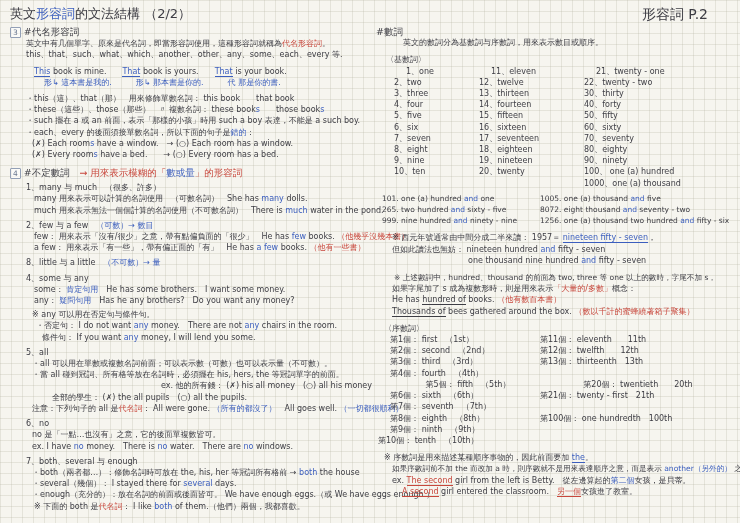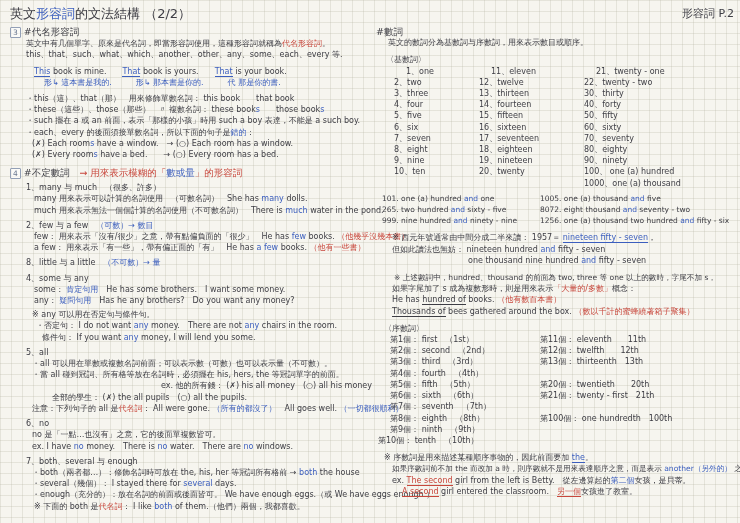--- a/index.html
+++ b/index.html
@@ -6,21 +6,21 @@
   body{width:740px;height:523px;overflow:hidden;font-family:"DejaVu Sans",sans-serif;}
   .page{
     position:relative;width:740px;height:523px;
     background-color:#f6f5ef;
     background-image:
       linear-gradient(rgba(180,180,165,0.28) 1px, transparent 1px),
       linear-gradient(90deg, rgba(180,180,165,0.28) 1px, transparent 1px);
     background-size:11px 11px;
   }
   .corner{
-    position:absolute;top:6px;right:6px;font-size:11px;color:#3d3d44;
+    position:absolute;top:6px;right:32px;font-size:14px;color:#3d3d44;
   }
   .col{position:absolute;top:8px;}
   #col-left{left:10px;width:362px;}
   #col-right{left:376px;width:360px;}
   .line{font-size:8px;line-height:11.2px;white-space:nowrap;color:#3d3d44;}
   .cell{display:inline-block;vertical-align:top;}
   .c-k{color:#3d3d44;}
   .c-b{color:#3b5ebe;}
   .c-r{color:#c8473c;}
   .u{border-bottom:1px solid currentColor;}
@@ -72,21 +72,21 @@
       <div class="line" style="padding-left: 22px;"><span class="c-k">no 是「一點…也沒有」之意，它的後面單複數皆可。</span></div>
       <div class="line" style="padding-left: 22px;"><span class="c-k">ex. I have </span><span class="c-b">no</span><span class="c-k"> money.　There is </span><span class="c-b">no</span><span class="c-k"> water.　There are </span><span class="c-b">no</span><span class="c-k"> windows.</span></div>
       <div class="line" style="margin-top: 4px; padding-left: 16px;"><span class="c-k">7、both、several 与 enough</span></div>
       <div class="line" style="padding-left: 22px;"><span class="c-k">・both（兩者都…）：修飾名詞時可放在 the, his, her 等冠詞所有格前 → </span><span class="c-b">both</span><span class="c-k"> the house</span></div>
       <div class="line" style="padding-left: 22px;"><span class="c-k">・several（幾個）： I stayed there for </span><span class="c-b">several</span><span class="c-k"> days.</span></div>
       <div class="line" style="padding-left: 22px;"><span class="c-k">・enough（充分的）：放在名詞的前面或後面皆可。 We have enough eggs.（或 We have eggs enough.）</span></div>
       <div class="line" style="padding-left: 24px;"><span class="c-k">※ 下面的 both 是</span><span class="c-r">代名詞</span><span class="c-k">： I like </span><span class="c-b">both</span><span class="c-k"> of them.（他們）兩個，我都喜歡。</span></div>
     </div>
   <div class="col" id="col-right">
       <div class="line" style="margin-top: 18px; font-size: 9.5px;"><span class="c-k">#數詞</span></div>
-      <div class="line" style="padding-left: 12px;"><span class="c-k">英文的數詞分為基數詞与序數詞，用來表示數目或順序。</span></div>
+      <div class="line" style="padding-left: 27px;"><span class="c-k">英文的數詞分為基數詞与序數詞，用來表示數目或順序。</span></div>
       <div class="line" style="margin-top: 6px; padding-left: 10px;"><span class="c-k">〈基數詞〉</span></div>
       <div class="line" style="padding-left: 18px; margin-left: 12px;"><span class="cell" style="width: 85px;"><span class="c-k">1、one</span></span><span class="cell" style="width: 105px;"><span class="c-k">11、eleven</span></span><span class="cell" style="width: 150px;"><span class="c-k">21、twenty - one</span></span></div>
       <div class="line" style="padding-left: 18px;"><span class="cell" style="width: 85px;"><span class="c-k">2、two</span></span><span class="cell" style="width: 105px;"><span class="c-k">12、twelve</span></span><span class="cell" style="width: 150px;"><span class="c-k">22、twenty - two</span></span></div>
       <div class="line" style="padding-left: 18px;"><span class="cell" style="width: 85px;"><span class="c-k">3、three</span></span><span class="cell" style="width: 105px;"><span class="c-k">13、thirteen</span></span><span class="cell" style="width: 150px;"><span class="c-k">30、thirty</span></span></div>
       <div class="line" style="padding-left: 18px;"><span class="cell" style="width: 85px;"><span class="c-k">4、four</span></span><span class="cell" style="width: 105px;"><span class="c-k">14、fourteen</span></span><span class="cell" style="width: 150px;"><span class="c-k">40、forty</span></span></div>
       <div class="line" style="padding-left: 18px;"><span class="cell" style="width: 85px;"><span class="c-k">5、five</span></span><span class="cell" style="width: 105px;"><span class="c-k">15、fifteen</span></span><span class="cell" style="width: 150px;"><span class="c-k">50、fifty</span></span></div>
       <div class="line" style="padding-left: 18px;"><span class="cell" style="width: 85px;"><span class="c-k">6、six</span></span><span class="cell" style="width: 105px;"><span class="c-k">16、sixteen</span></span><span class="cell" style="width: 150px;"><span class="c-k">60、sixty</span></span></div>
       <div class="line" style="padding-left: 18px;"><span class="cell" style="width: 85px;"><span class="c-k">7、seven</span></span><span class="cell" style="width: 105px;"><span class="c-k">17、seventeen</span></span><span class="cell" style="width: 150px;"><span class="c-k">70、seventy</span></span></div>
       <div class="line" style="padding-left: 18px;"><span class="cell" style="width: 85px;"><span class="c-k">8、eight</span></span><span class="cell" style="width: 105px;"><span class="c-k">18、eighteen</span></span><span class="cell" style="width: 150px;"><span class="c-k">80、eighty</span></span></div>
       <div class="line" style="padding-left: 18px;"><span class="cell" style="width: 85px;"><span class="c-k">9、nine</span></span><span class="cell" style="width: 105px;"><span class="c-k">19、nineteen</span></span><span class="cell" style="width: 150px;"><span class="c-k">90、ninety</span></span></div>
@@ -100,21 +100,21 @@
       <div class="line" style="padding-left: 92px;"><span class="c-k">one thousand nine hundred </span><span class="c-b">and</span><span class="c-k"> fifty - seven</span></div>
       <div class="line" style="margin-top: 6px; padding-left: 18px; font-size: 7.6px;"><span class="c-k">※ 上述數詞中，hundred、thousand 的前面為 two, three 等 one 以上的數時，字尾不加 s，</span></div>
       <div class="line" style="padding-left: 16px;"><span class="c-k">如果字尾加了 s 成為複數形時，則是用來表示</span><span class="c-r">「大量的/多數」</span><span class="c-k">概念：</span></div>
       <div class="line" style="padding-left: 16px;"><span class="c-k">He has </span><span class="c-k u">hundred of</span><span class="c-k"> books. </span><span class="c-r">（他有數百本書）</span></div>
       <div class="line" style="padding-left: 16px;"><span class="c-k u">Thousands of</span><span class="c-k"> bees gathered around the box. </span><span class="c-r">（數以千計的蜜蜂繞著箱子聚集）</span></div>
       <div class="line" style="margin-top: 6px; padding-left: 8px;"><span class="c-k">〈序數詞〉</span></div>
       <div class="line" style="padding-left: 14px;"><span class="cell" style="width: 150px;"><span class="c-k">第1個：  first　（1st）</span></span><span class="cell" style="width: 190px;"><span class="c-k">第11個：  eleventh　　11th</span></span></div>
       <div class="line" style="padding-left: 14px;"><span class="cell" style="width: 150px;"><span class="c-k">第2個：  second　（2nd）</span></span><span class="cell" style="width: 190px;"><span class="c-k">第12個：  twelfth　　12th</span></span></div>
       <div class="line" style="padding-left: 14px;"><span class="cell" style="width: 150px;"><span class="c-k">第3個：  third　（3rd）</span></span><span class="cell" style="width: 190px;"><span class="c-k">第13個：  thirteenth　13th</span></span></div>
       <div class="line" style="padding-left: 14px;"><span class="cell" style="width: 150px;"><span class="c-k">第4個：  fourth　（4th）</span></span><span class="cell" style="width: 190px;"><span class="c-k"></span></span></div>
-      <div class="line" style="padding-left: 14px;"><span class="cell" style="width: 150px;"><span class="c-k">第5個：  fifth　（5th）</span></span><span class="cell" style="width: 190px;"><span class="c-k">第20個：  twentieth　　20th</span></span></div>
+      <div class="line" style="padding-left: 14px; text-align: center;"><span class="cell" style="width: 150px;"><span class="c-k">第5個：  fifth　（5th）</span></span><span class="cell" style="width: 190px;"><span class="c-k">第20個：  twentieth　　20th</span></span></div>
       <div class="line" style="padding-left: 14px;"><span class="cell" style="width: 150px;"><span class="c-k">第6個：  sixth　（6th）</span></span><span class="cell" style="width: 190px;"><span class="c-k">第21個：  twenty - first　21th</span></span></div>
       <div class="line" style="padding-left: 14px;"><span class="cell" style="width: 150px;"><span class="c-k">第7個：  seventh　（7th）</span></span><span class="cell" style="width: 190px;"><span class="c-k"></span></span></div>
       <div class="line" style="padding-left: 14px;"><span class="cell" style="width: 150px;"><span class="c-k">第8個：  eighth　（8th）</span></span><span class="cell" style="width: 190px;"><span class="c-k">第100個：  one hundredth　100th</span></span></div>
       <div class="line" style="padding-left: 14px;"><span class="cell" style="width: 150px;"><span class="c-k">第9個：  ninth　（9th）</span></span><span class="cell" style="width: 190px;"><span class="c-k"></span></span></div>
       <div class="line" style="padding-left: 2px;"><span class="cell" style="width: 150px;"><span class="c-k">第10個：  tenth　（10th）</span></span><span class="cell" style="width: 190px;"><span class="c-k"></span></span></div>
       <div class="line" style="margin-top: 6px; padding-left: 8px;"><span class="c-k">※ 序數詞是用來描述某種順序事物的，因此前面要加 </span><span class="c-b u">the</span><span class="c-k">。</span></div>
       <div class="line" style="padding-left: 16px; font-size: 7.6px;"><span class="c-k">如果序數詞前不加 the 而改加 a 時，則序數就不是用來表達順序之意，而是表示 </span><span class="c-b">another（另外的）</span><span class="c-k"> 之意。</span></div>
       <div class="line" style="padding-left: 16px;"><span class="c-k">ex. </span><span class="c-r u">The second</span><span class="c-k"> girl from the left is Betty.　從左邊算起的</span><span class="c-b">第二個</span><span class="c-k">女孩，是貝蒂。</span></div>
       <div class="line" style="padding-left: 26px;"><span class="c-r u">A second</span><span class="c-k"> girl entered the classroom.　</span><span class="c-r u">另一個</span><span class="c-k">女孩進了教室。</span></div>
     </div>

